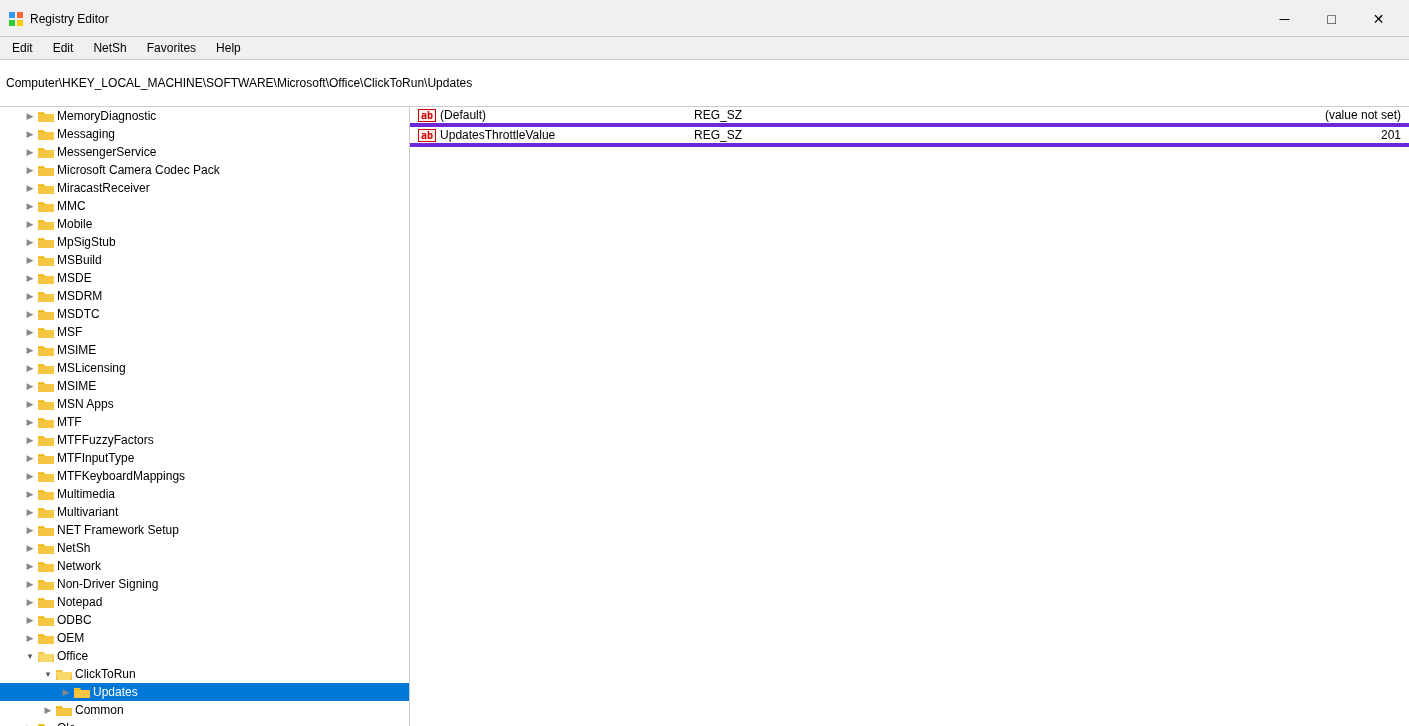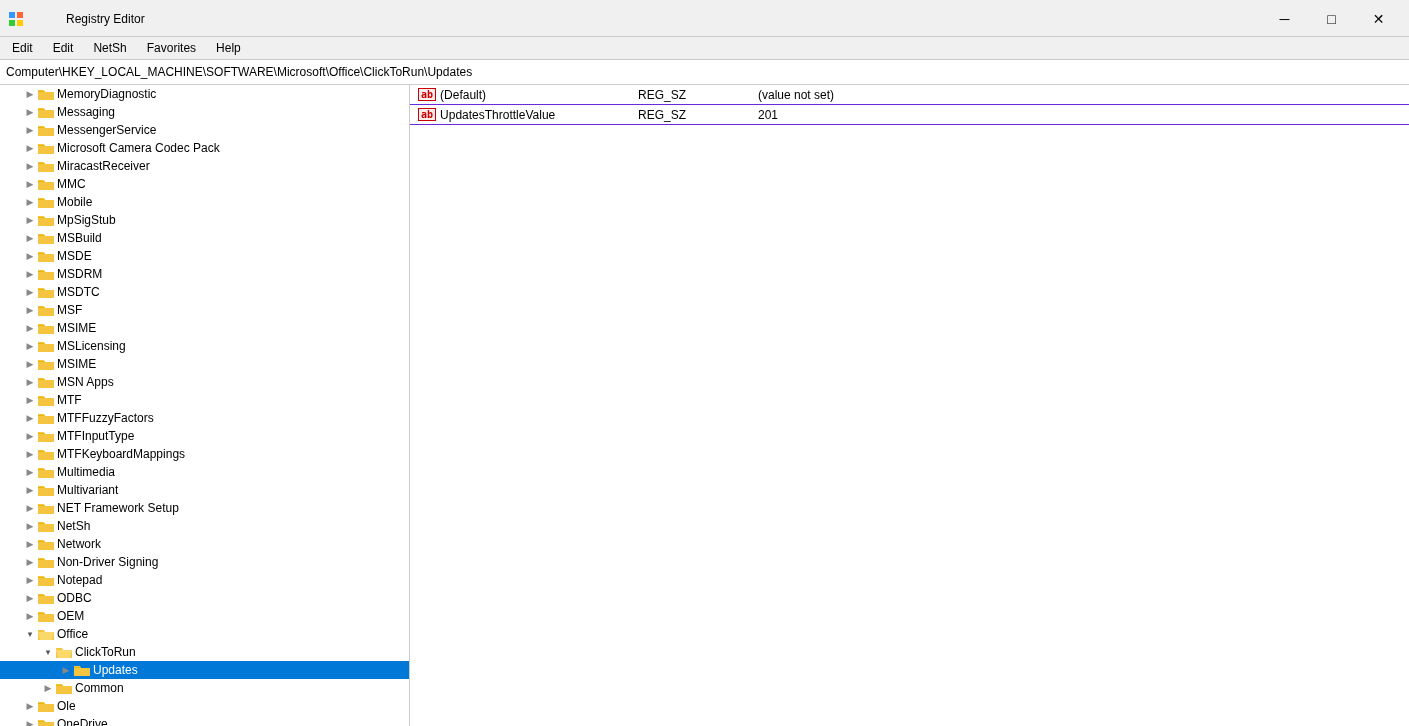--- a/index.html
+++ b/index.html
@@ -25,21 +25,20 @@
       align-items: center;
       gap: 6px;
     }
     .title-bar-icon {
       width: 16px;
       height: 16px;
     }
     .title-bar-title {
       font-size: 12px;
       color: #000;
-      margin-left: 36px;
     }
     .title-bar-controls {
       display: flex;
       gap: 2px;
     }
     .title-bar-btn {
       width: 45px;
       height: 26px;
       border: none;
       background: transparent;
@@ -60,21 +59,21 @@
       gap: 4px;
     }
     .menu-item {
       padding: 2px 8px;
       cursor: pointer;
       font-size: 12px;
     }
 
     
     .address-bar {
-      padding: 5px 6px;
+      padding: 16px 6px;
       background: #fff;
       border-bottom: 1px solid #ccc;
       font-size: 12px;
       color: #000;
     }
 
     
     .main-content {
       display: flex;
       height: calc(726px - 80px);
@@ -152,22 +151,23 @@
       flex-shrink: 0;
     }
     .col-name { width: 220px; }
     .col-type { width: 120px; }
     .col-data { flex: 1; }
 
     .right-row {
       display: flex;
       align-items: center;
       height: 20px;
-      border-bottom: 1px solid #6d28d9;
+      border-bottom: 4px solid #6d28d9;
       cursor: pointer;
+      text-align: right;
     }
 
     .right-cell {
       padding: 2px 8px;
       font-size: 12px;
       white-space: nowrap;
       overflow: hidden;
       text-overflow: ellipsis;
       flex-shrink: 0;
     }

